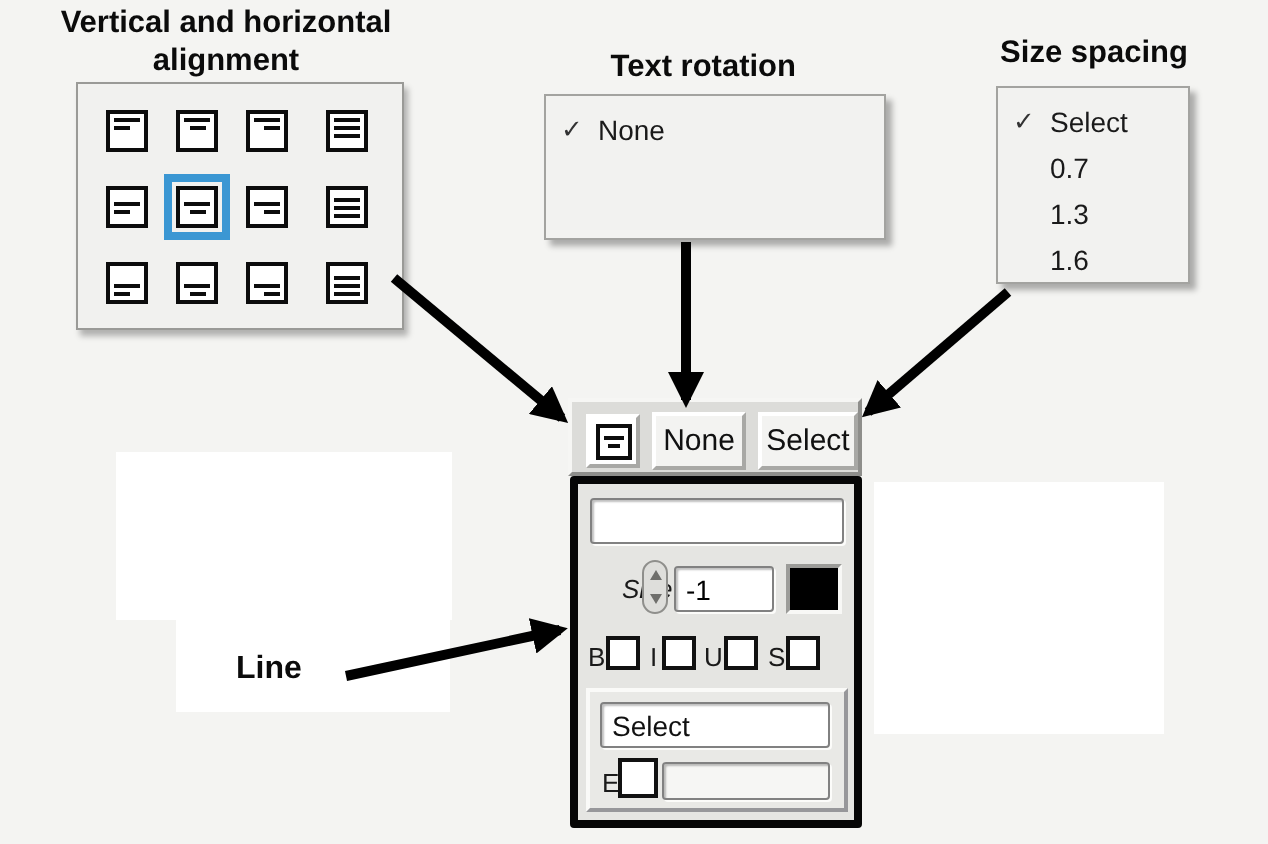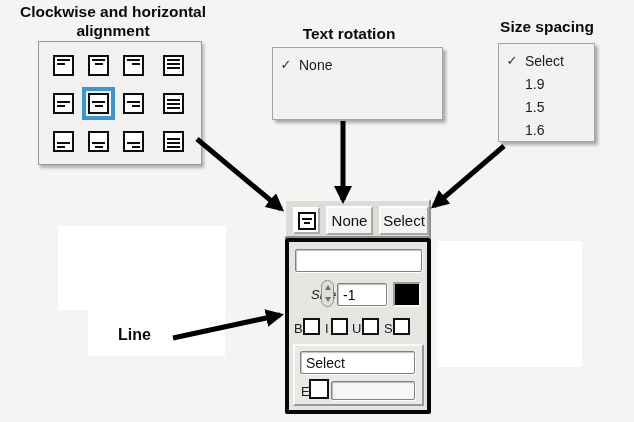--- a/index.html
+++ b/index.html
@@ -78,22 +78,22 @@
 </style>
 </head>
 <body>
 
 <div id="page">
 
   <div class="patch" style="left:58px;top:226px;width:168px;height:84px;"></div>
   <div class="patch" style="left:88px;top:296px;width:137px;height:60px;"></div>
   <div class="patch" style="left:437px;top:241px;width:145px;height:126px;"></div>
 
-  <div class="big-title" style="left:8px;top:2px;width:210px;">Clockwise and horizontal alignment</div>
-  <div class="big-title" style="left:284px;top:24px;width:130px;">Text rotation</div>
+  <div class="big-title" style="left:8px;top:2px;width:210px;">Vertical and horizontal alignment</div>
+  <div class="big-title" style="left:268px;top:24px;width:130px;text-align:right;">Text rotation</div>
   <div class="big-title" style="left:482px;top:17px;width:130px;">Size spacing</div>
 
   <div class="palette">
     <div class="cell v-top h-left" style="left:14px;top:13px;">
         <i></i>
         <i></i>
       </div>
     <div class="cell v-top h-center" style="left:49px;top:13px;">
         <i></i>
         <i></i>
@@ -150,25 +150,25 @@
     </div>
   </div>
 
   <div class="menu" style="left:498px;top:43px;width:97px;height:99px;">
     <div class="menu-item">
       <span class="menu-check">✓</span>
       <span>Select</span>
     </div>
     <div class="menu-item">
       <span class="menu-check"></span>
-      <span>1.9</span>
+      <span>0.7</span>
     </div>
     <div class="menu-item">
       <span class="menu-check"></span>
-      <span>1.5</span>
+      <span>1.3</span>
     </div>
     <div class="menu-item">
       <span class="menu-check"></span>
       <span>1.6</span>
     </div>
   </div>
 
   <div class="toolbar">
     <div class="tb-btn align-btn">
       <span class="align-glyph">

